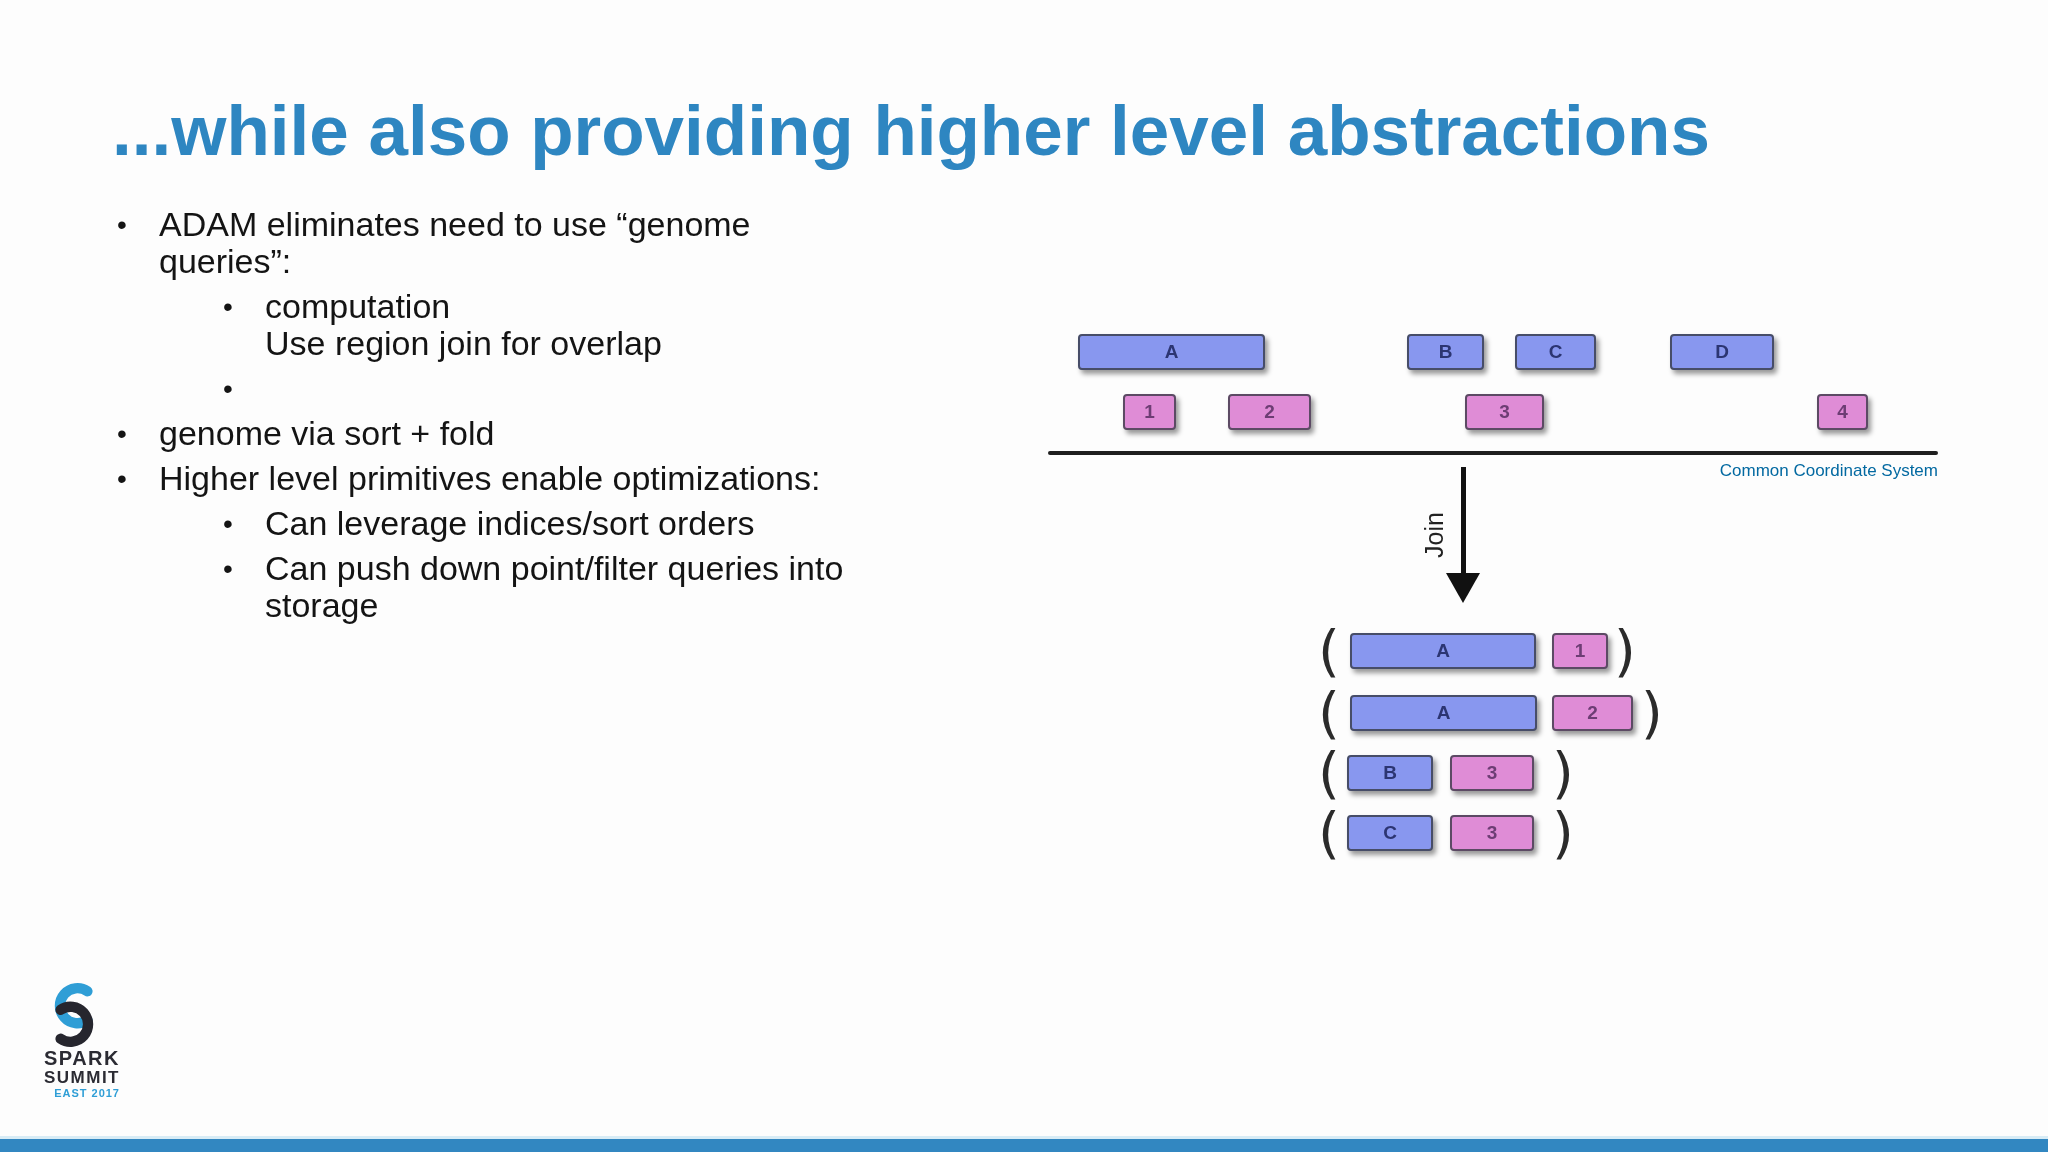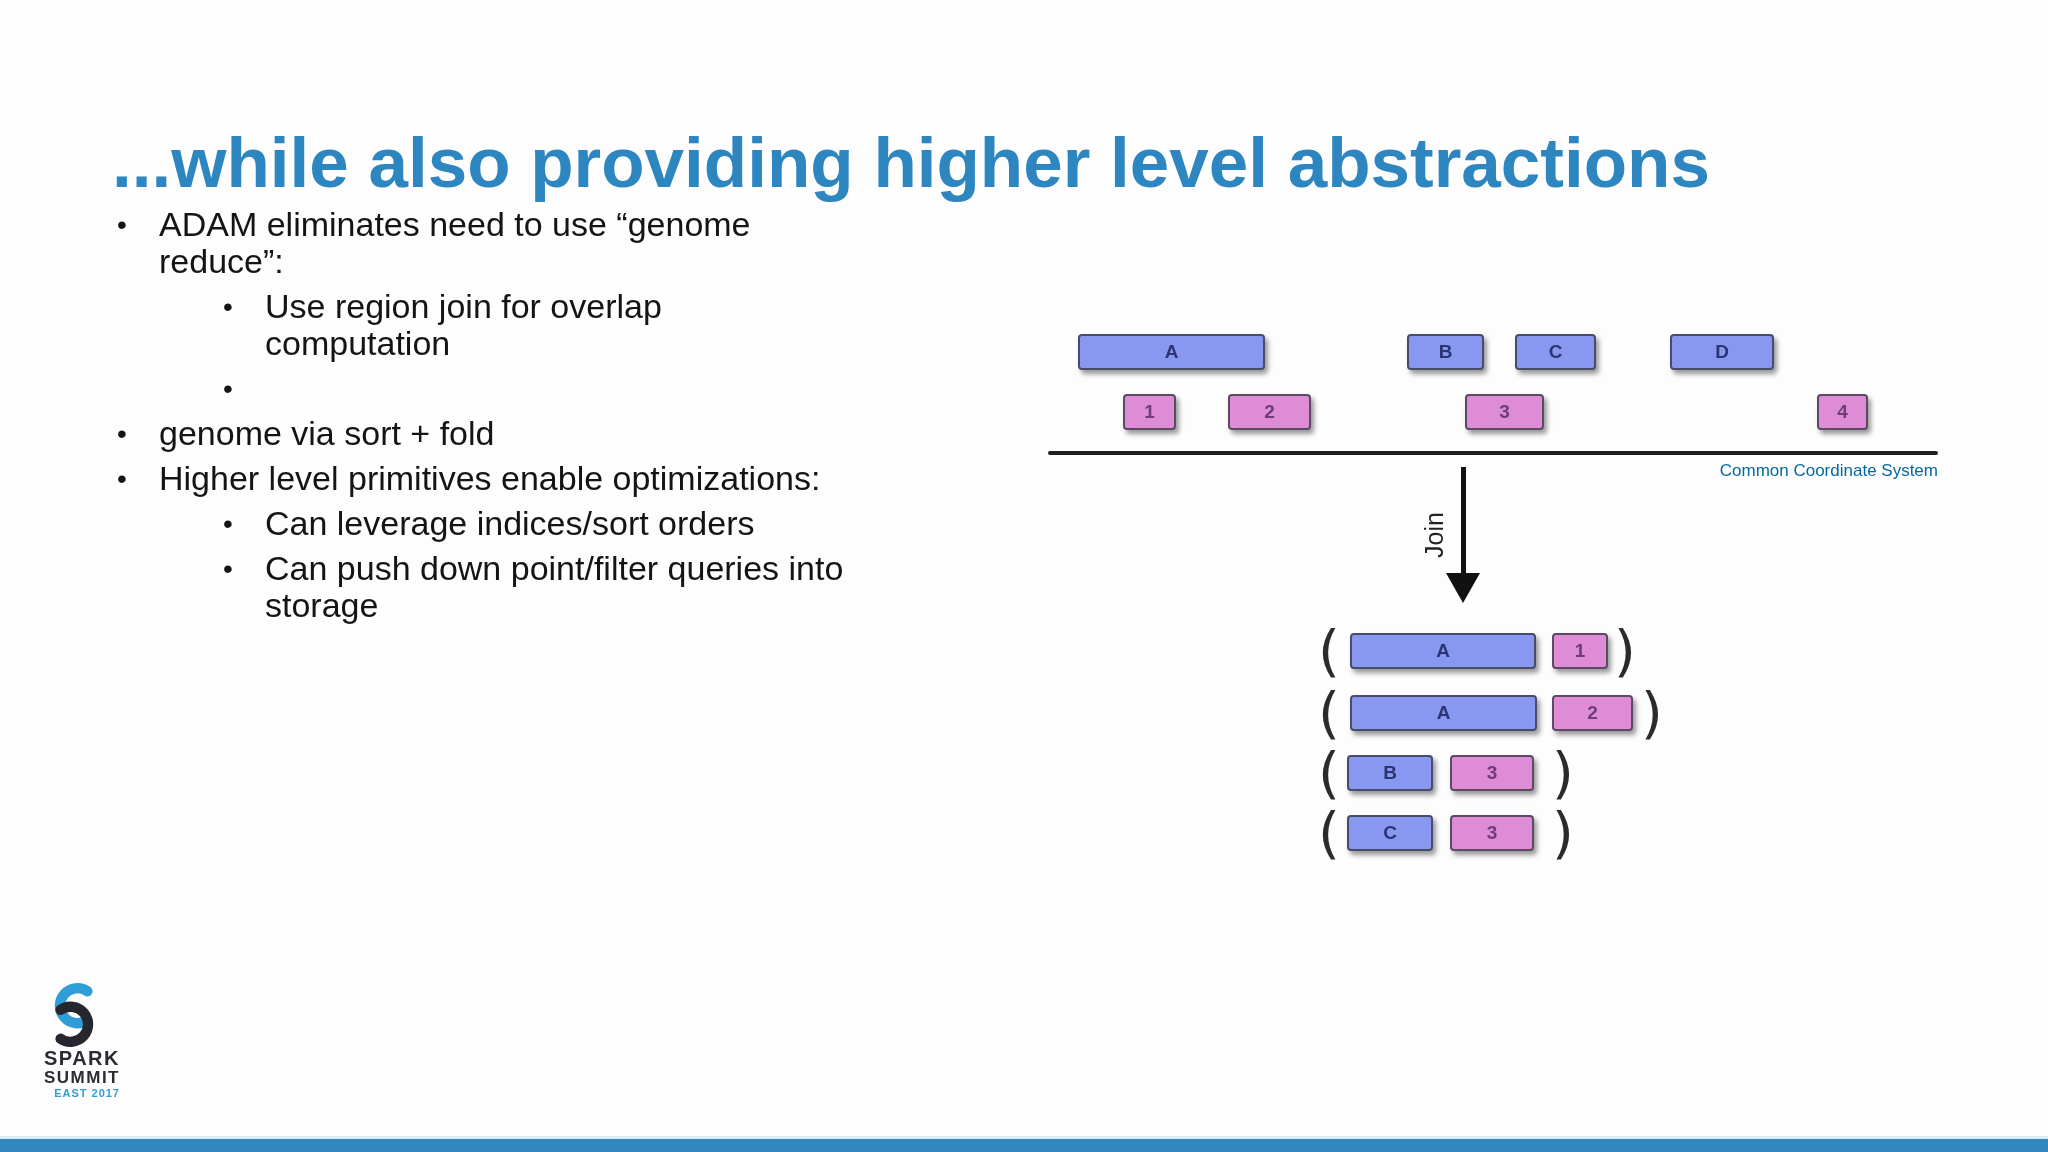--- a/index.html
+++ b/index.html
@@ -4,21 +4,21 @@
 <style>
   html,body{margin:0;padding:0;}
   body{
     width:2048px;height:1152px;position:relative;overflow:hidden;
     background:#fdfdfd;font-family:"Liberation Sans", sans-serif;color:#141414;
   }
   
   .title{
     position:absolute;left:112px;top:94px;width:1860px;
     font-size:71px;font-weight:bold;color:#2e86c1;line-height:1.05;
-    letter-spacing:0px;white-space:nowrap;margin-top:32px;
+    letter-spacing:0px;white-space:nowrap;
   }
   
   .bullets{position:absolute;left:115px;top:206px;width:900px;font-size:34px;line-height:37px;}
   .bullet{display:flex;margin-bottom:8px;}
   .bullet.l2{margin-left:106px;}
   .bullet .dot{flex:none;width:42px;padding-left:2px;font-size:28px;}
   .bullet .lines div{white-space:nowrap;}
   
   .diagram{position:absolute;left:1040px;top:330px;width:920px;height:545px;}
   .gbox{
@@ -63,29 +63,29 @@
 <body>
 
 <div class="title">...while also providing higher level abstractions</div>
 
 <div class="bullets">
 
   <div class="bullet l1">
     <span class="dot">•</span>
     <div class="lines">
       <div>ADAM eliminates need to use “genome</div>
-      <div>reduce”:</div>
+      <div>queries”:</div>
     </div>
   </div>
 
   <div class="bullet l2">
     <span class="dot">•</span>
     <div class="lines">
+      <div>computation</div>
       <div>Use region join for overlap</div>
-      <div>computation</div>
     </div>
   </div>
 
   <div class="bullet l2">
     <span class="dot">•</span>
   </div>
 
   <div class="bullet l1">
     <span class="dot">•</span>
     <div class="lines">

